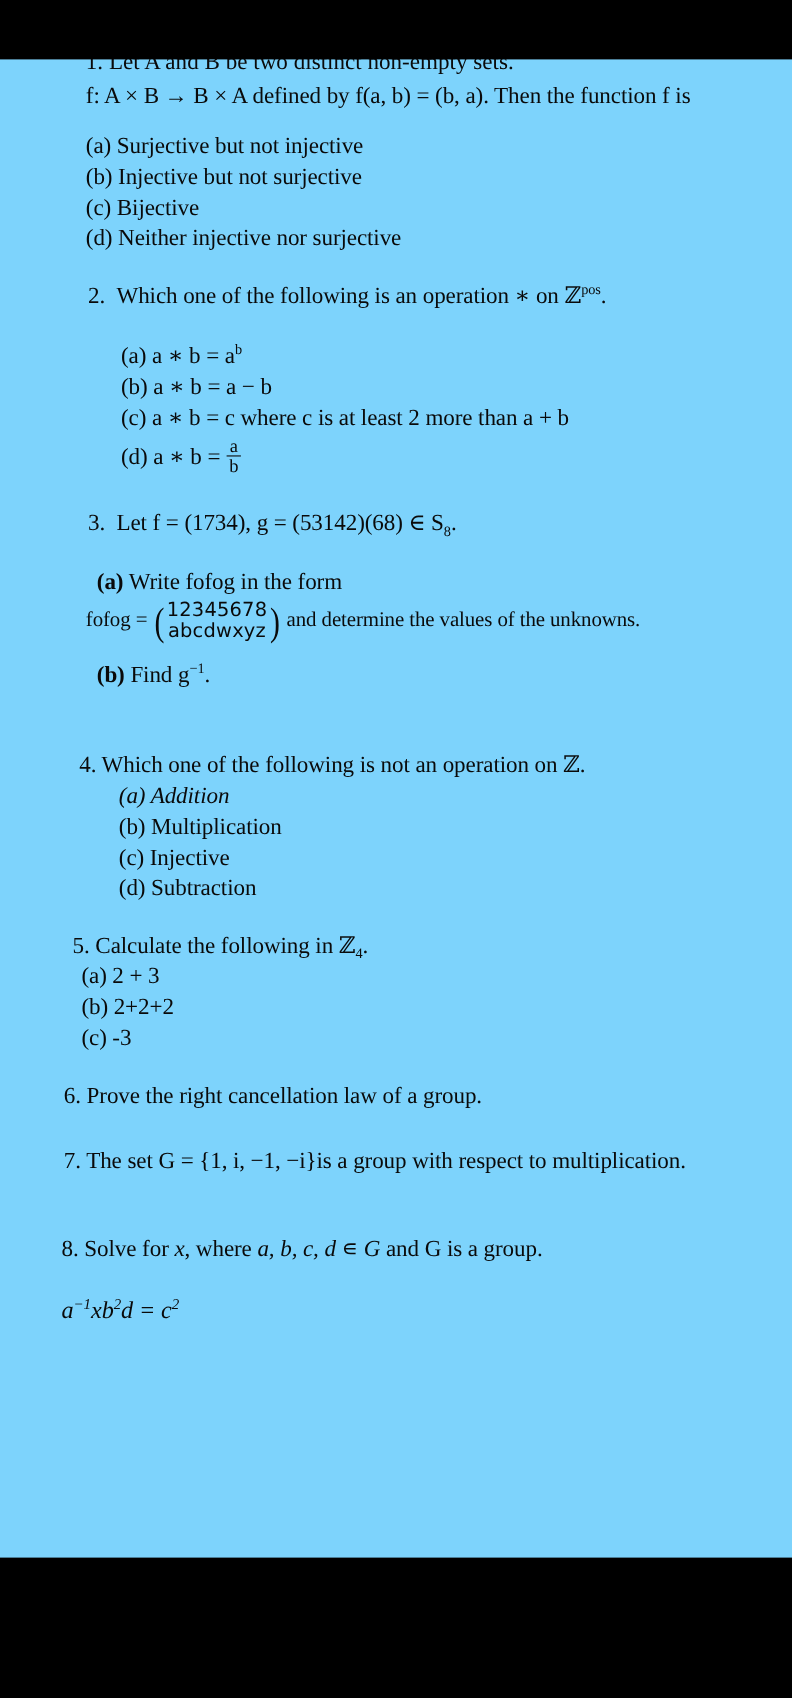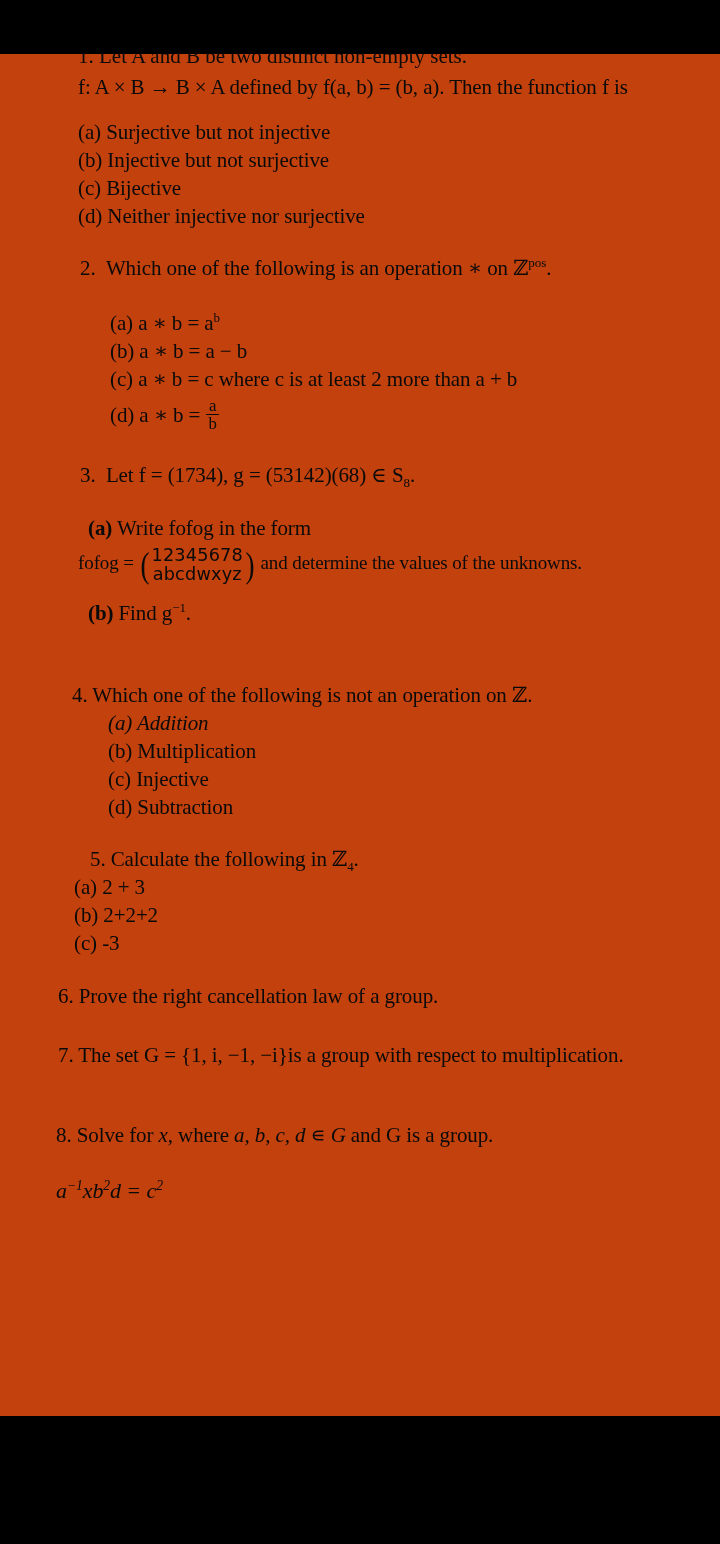--- a/index.html
+++ b/index.html
@@ -30,21 +30,21 @@
     background: #000000;
     z-index: 5;
   }
 
   
   .sheet {
     position: absolute;
     left: 0; top: 40px;
     width: 720px;
     height: 1380px;
-    background: #c2410c;
+    background: #7dd3fc;
     color: #0a0a0a;
     overflow: hidden;
   }
 
   .line {
     position: absolute;
     white-space: nowrap;
     font-size: 21px;
     line-height: 1.0;
     letter-spacing: -0.1px;
@@ -155,21 +155,21 @@
   </div>
 
   <div class="line" style="left:72px; top:645px;">
     <span>4. Which one of the following is not an operation on  </span><span class="bb">ℤ</span><span>.</span>
   </div>
   <div class="line" style="left:108px; top:673px;font-style:italic;">(a) Addition</div>
   <div class="line" style="left:108px; top:701px;">(b) Multiplication</div>
   <div class="line" style="left:108px; top:729px;">(c) Injective</div>
   <div class="line" style="left:108px; top:757px;">(d) Subtraction</div>
 
-  <div class="line" style="left:66px; top:809px;margin-left:24px;">
+  <div class="line" style="left:66px; top:809px;">
     <span>5. Calculate the following in </span><span class="bb">ℤ</span><sub class="sm">4</sub><span>.</span>
   </div>
   <div class="line" style="left:74px; top:837px;">(a) 2 + 3</div>
   <div class="line" style="left:74px; top:865px;">(b) 2+2+2</div>
   <div class="line" style="left:74px; top:893px;">(c) -3</div>
 
   <div class="line" style="left:58px; top:946px;">6. Prove the right cancellation law of a group.</div>
 
   <div class="line" style="left:58px; top:1005px;">7. The set G = {1, i, −1, −i}is a group with respect to multiplication.</div>
 

